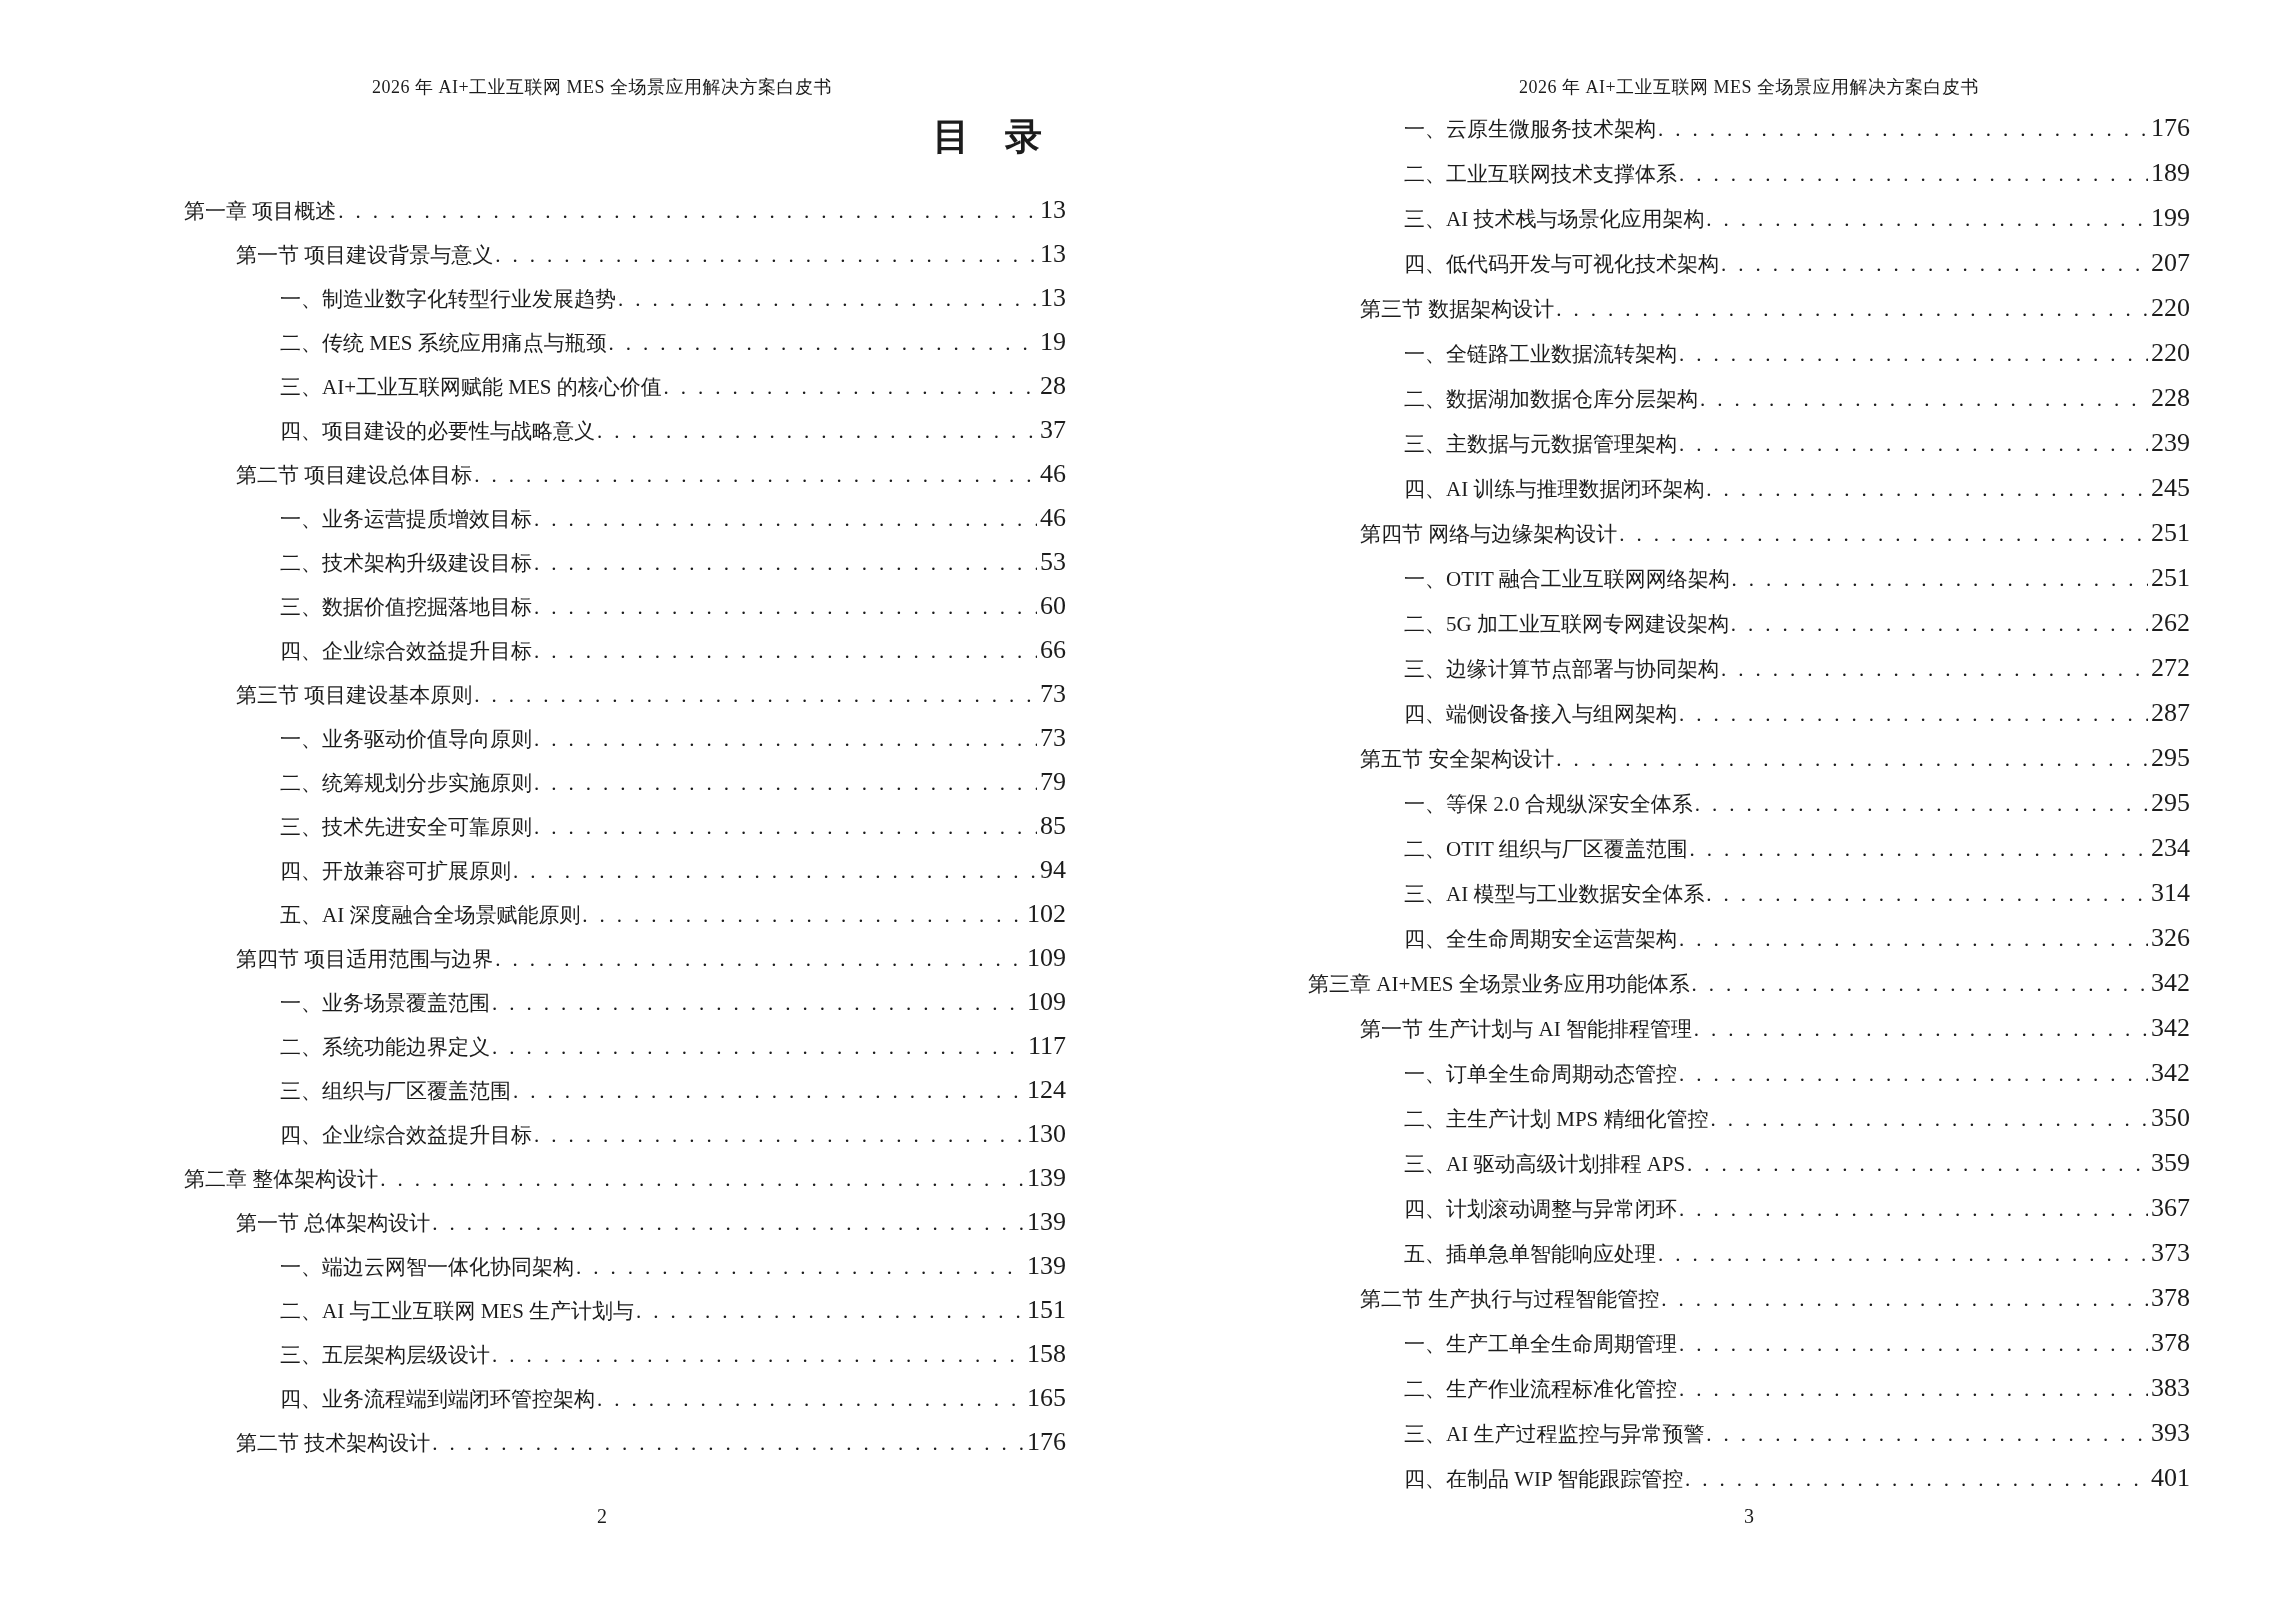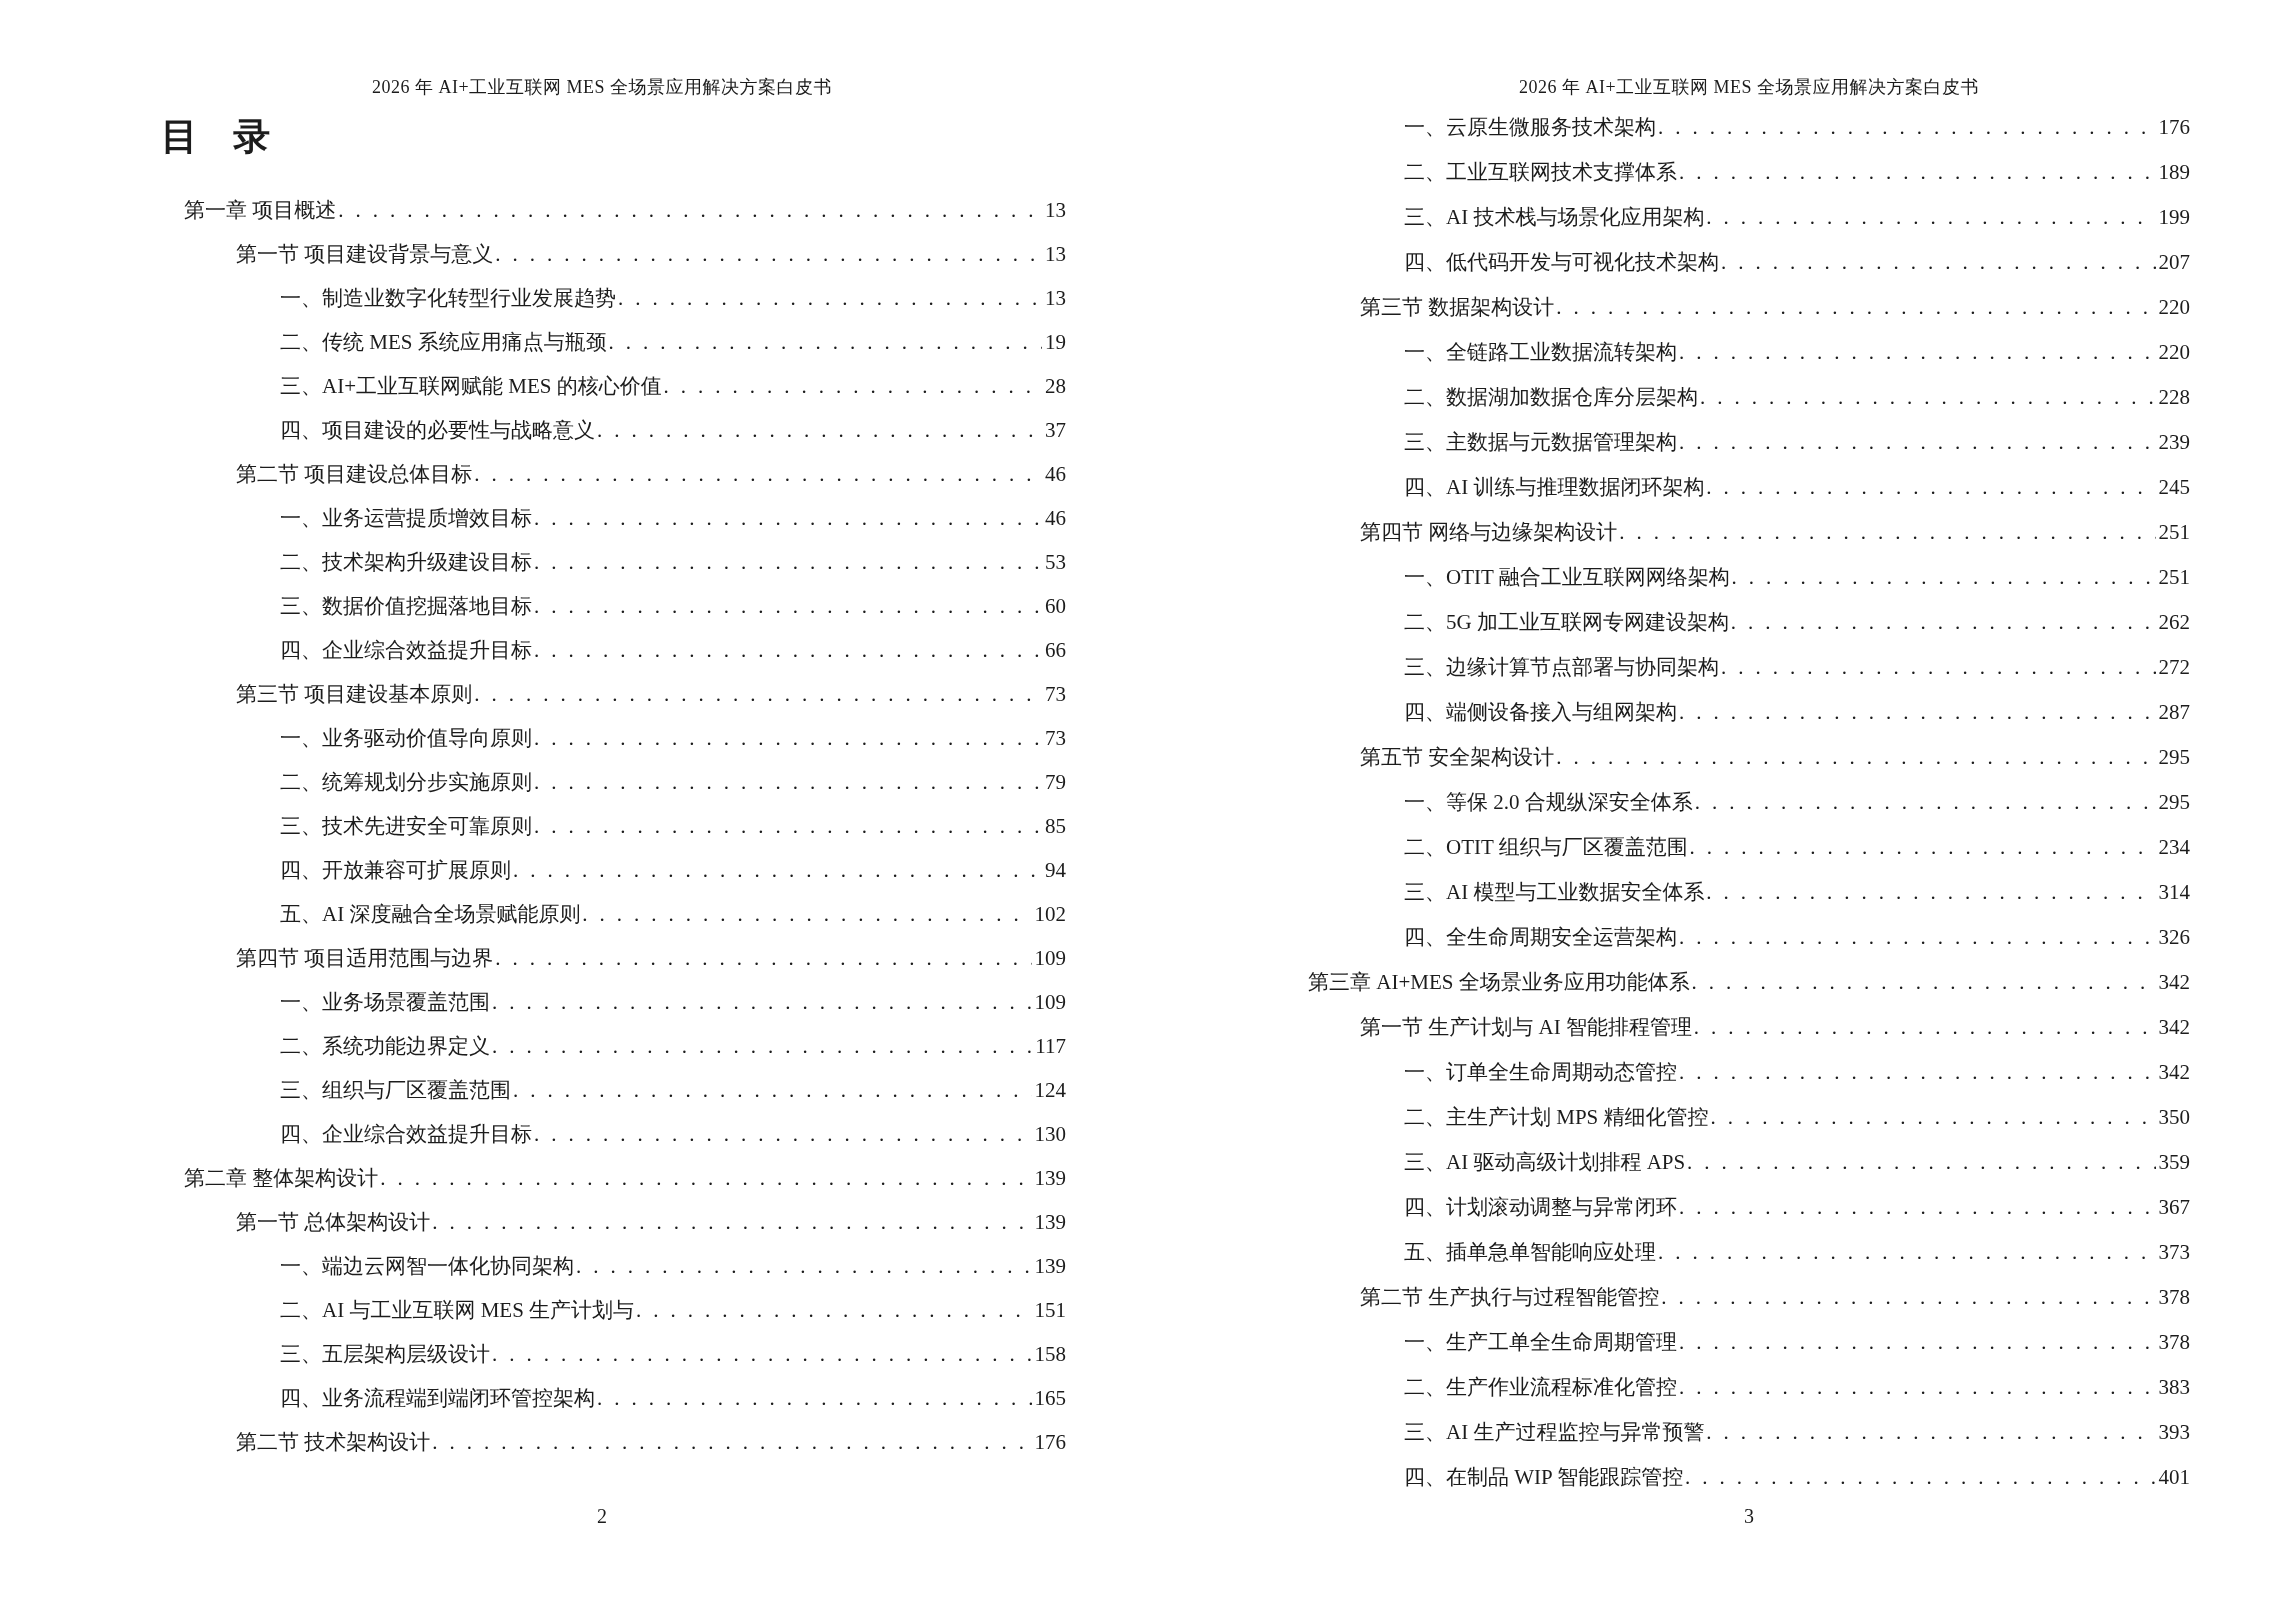--- a/index.html
+++ b/index.html
@@ -30,21 +30,21 @@
     line-height: 21px;
     white-space: nowrap;
     letter-spacing: 0.5px;
   }
   .toc-title {
     position: absolute;
     top: 115px;
     left: 0;
     width: 100%;
     margin: 0;
-    text-align: left;
+    text-align: right;
     font-size: 37px;
     line-height: 43px;
     font-weight: bold;
     word-spacing: 24px;
     letter-spacing: 1px;
   }
   .rows {
     position: absolute;
     left: 0;
     width: 100%;
@@ -68,21 +68,21 @@
   .dots {
     flex: 1 1 auto;
     overflow: hidden;
     margin: 0 2.9px 0 1.9px;
     letter-spacing: 12px;
     font-size: 21px;
   }
   .dots::after {
     content: "..................................................................................................";
   }
-  .num { flex: 0 0 auto; font-size: 21px; }
+  .num { flex: 0 0 auto; font-size: 26px; }
 
   .page-number {
     position: absolute;
     top: 1502px;
     left: 0;
     width: 100%;
     text-align: center;
     font-size: 20px;
     line-height: 29px;
   }

